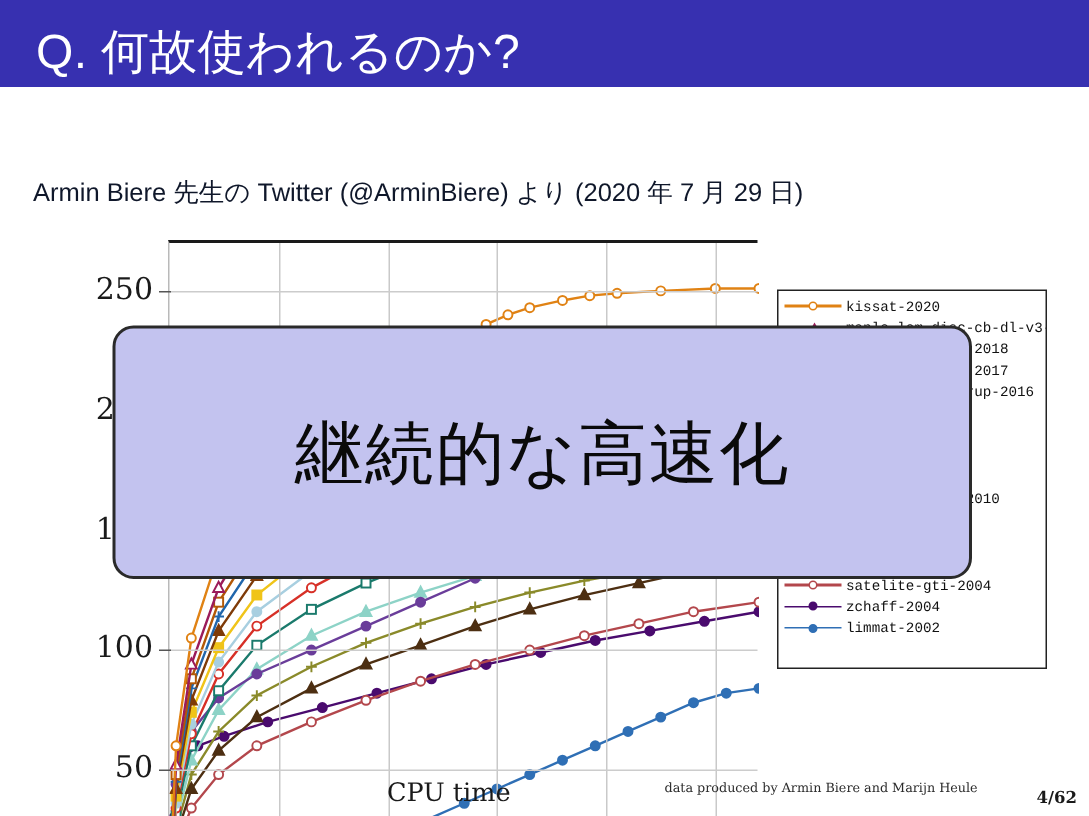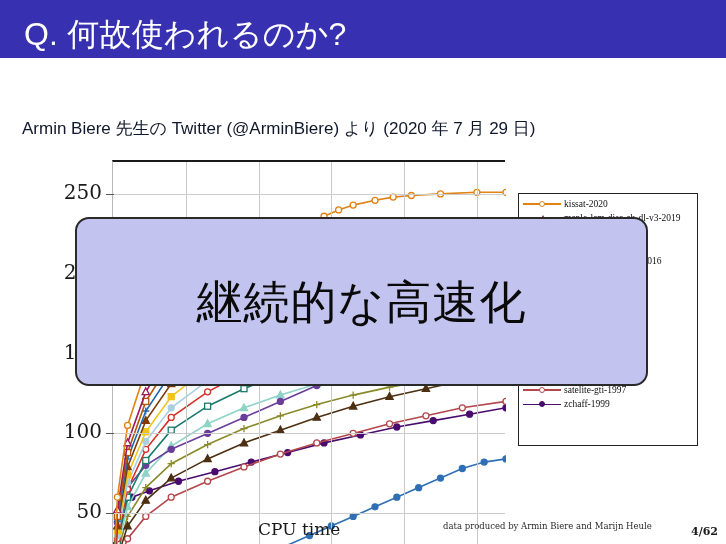--- a/index.html
+++ b/index.html
@@ -182,21 +182,21 @@
   }
   .m-square-open { border: 1.3px solid; background: transparent; }
   .m-square-fill { border: 1.3px solid; }
   .m-plus {
     width: 8px; height: 8px; margin: -4px 0 0 -4px;
     background:
       linear-gradient(to right, currentColor, currentColor) center/100% 1.4px no-repeat,
       linear-gradient(to bottom, currentColor, currentColor) center/1.4px 100% no-repeat;
   }
   .legend-label {
-    font-family: Liberation Serif, serif;
+    font-family: Liberation Mono, monospace;
     font-size: 9.5px;
     color: #111111;
     padding-left: 3px;
   }
 
   
   #callout {
     position: absolute;
     left: 75px;
     top: 217px;
@@ -606,28 +606,35 @@
           <span class="lline" style="background: rgb(138, 138, 42);"></span>
           <span class="lmark m-plus" style="color: rgb(138, 138, 42);"></span>
         </span>
         <span class="legend-label">rsat-2007</span>
       </div>
       <div class="legend-row">
         <span class="legend-swatch" style="color: rgb(179, 71, 76);">
           <span class="lline" style="background: rgb(179, 71, 76);"></span>
           <span class="lmark m-circle-open" style="border-color: rgb(179, 71, 76); background: rgb(255, 255, 255);"></span>
         </span>
-        <span class="legend-label">satelite-gti-1997</span>
+        <span class="legend-label">satelite-gti-2004</span>
       </div>
       <div class="legend-row">
         <span class="legend-swatch" style="color: rgb(74, 11, 110);">
           <span class="lline" style="background: rgb(74, 11, 110);"></span>
           <span class="lmark m-circle-fill" style="border-color: rgb(74, 11, 110); background: rgb(74, 11, 110);"></span>
         </span>
-        <span class="legend-label">zchaff-1999</span>
+        <span class="legend-label">zchaff-2004</span>
+      </div>
+      <div class="legend-row">
+        <span class="legend-swatch" style="color: rgb(47, 111, 181);">
+          <span class="lline" style="background: rgb(47, 111, 181);"></span>
+          <span class="lmark m-circle-fill" style="border-color: rgb(47, 111, 181); background: rgb(47, 111, 181);"></span>
+        </span>
+        <span class="legend-label">limmat-2002</span>
       </div>
     </div>
 <div class="ytick-label" style="left: 46px; width: 56px; top: 407.185px;">50</div>
     <div class="ytick-label" style="left: 46px; width: 56px; top: 327.37px;">100</div>
     <div class="ytick-label" style="left: 46px; width: 56px; top: 247.556px;">150</div>
     <div class="ytick-label" style="left: 46px; width: 56px; top: 167.741px;">200</div>
     <div class="ytick-label" style="left: 46px; width: 56px; top: 87.9259px;">250</div>
   </div>
 
 <div id="callout">

